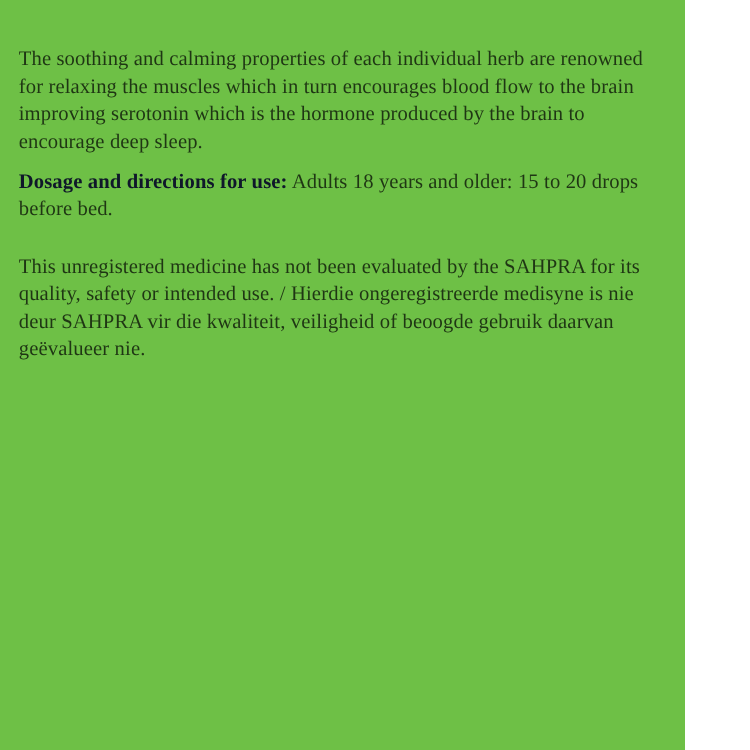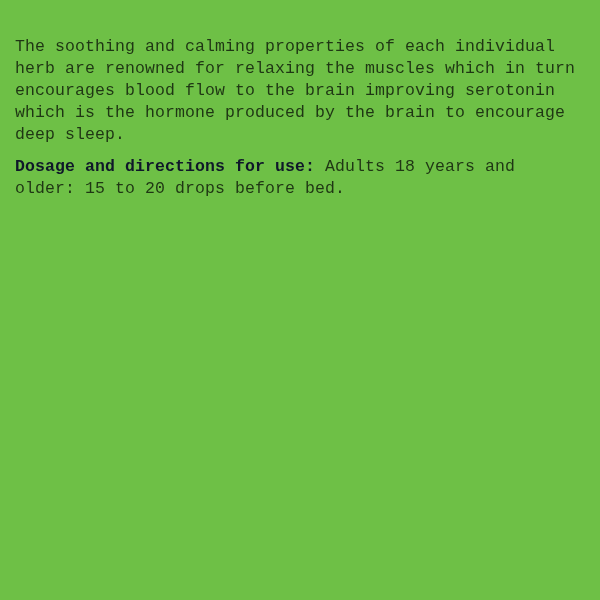--- a/index.html
+++ b/index.html
@@ -1,24 +1,24 @@
 <!DOCTYPE html>
 <html><head>
 <meta charset="utf-8">
 <style>
   html, body {
     margin: 0;
     padding: 0;
   }
   .label-canvas {
     position: relative;
-    width: 600px;
+    width: 548px;
     height: 600px;
     background: #6ec046;
-    font-family: Liberation Mono, monospace;
+    font-family: Liberation Serif, serif;
     color: #1f3614;
     box-sizing: border-box;
     padding: 36px 22px 0 15px;
     overflow: hidden;
   }
   .label-canvas p {
     margin: 0;
     font-size: 16.5px;
     line-height: 22px;
     letter-spacing: 0.1px;
@@ -34,15 +34,16 @@
 </style>
 </head>
 <body>
 
 <div class="label-canvas">
 
   <p class="intro">The soothing and calming properties of each individual herb are renowned for relaxing the muscles which in turn encourages blood flow to the brain improving serotonin which is the hormone produced by the brain to encourage deep sleep.</p>
 
   <p class="dosage"><strong>Dosage and directions for use:</strong><span> Adults 18 years and older: 15 to 20 drops before bed.</span></p>
 
+  <p class="disclaimer">This unregistered medicine has not been evaluated by the SAHPRA for its quality, safety or intended use. / Hierdie ongeregistreerde medisyne is nie deur SAHPRA vir die kwaliteit, veiligheid of beoogde gebruik daarvan geëvalueer nie.</p>
 
 
 </div>
 
 </body></html>

